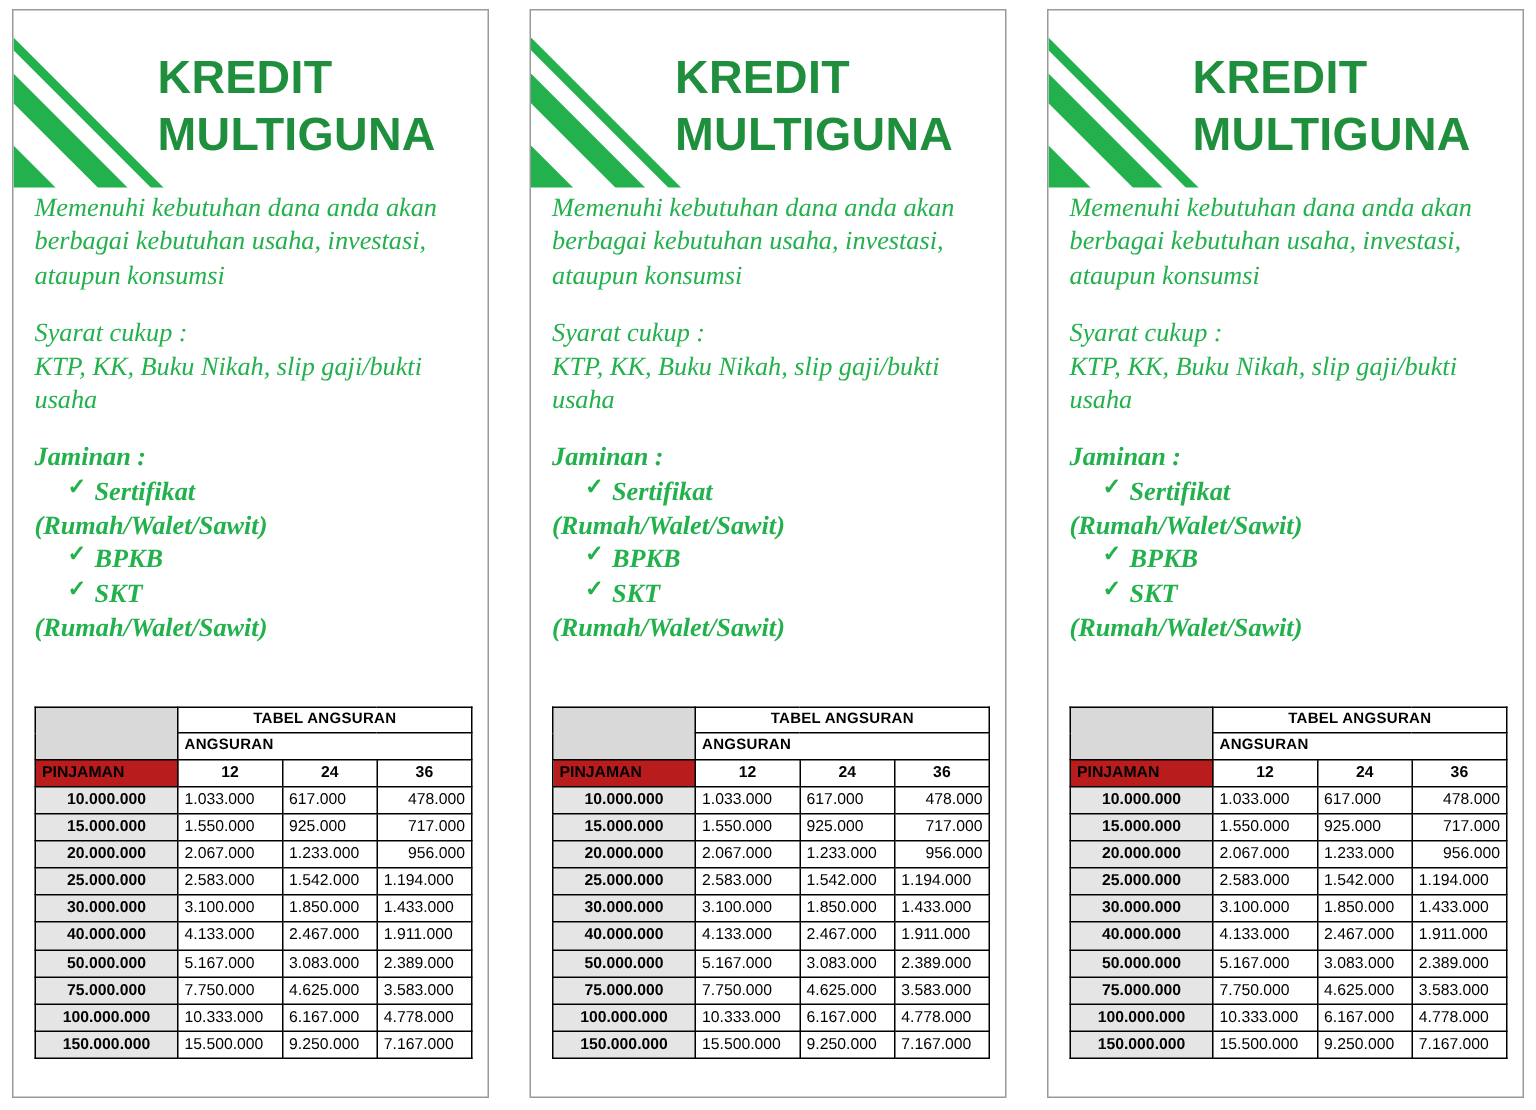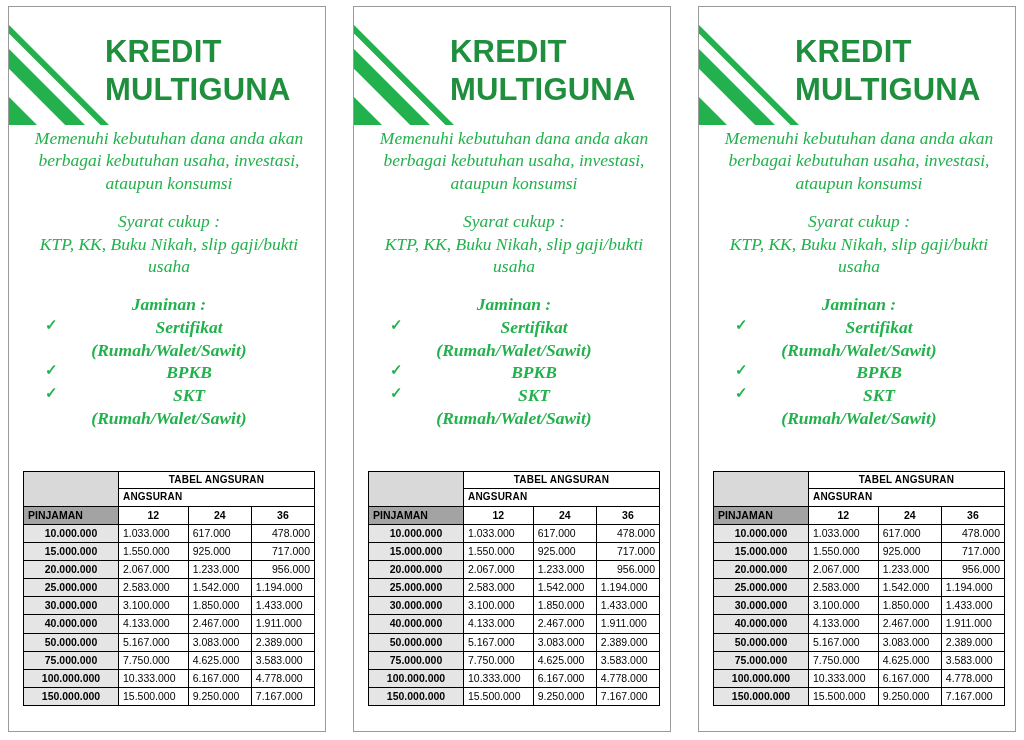--- a/index.html
+++ b/index.html
@@ -75,21 +75,21 @@
     letter-spacing: 0.2px;
   }
   .body-text {
     margin: 18px 10px 0 14px;
     color: #22b14c;
     font-family: "Liberation Serif", serif;
     font-style: italic;
     font-size: 17.5px;
     line-height: 1.30;
   }
-  .para { margin-bottom: 15px; text-align: center; }
+  .para { margin-bottom: 15px; }
   .para:last-child { margin-bottom: 0; font-weight: bold; }
   .bullets {
     list-style: none;
     margin: 0;
     padding: 0 0 0 22px;
   }
   .bullets li {
     position: relative;
     padding-left: 18px;
     line-height: 1.30;
@@ -131,21 +131,21 @@
     font-size: 10px;
     letter-spacing: 0.2px;
   }
   .hdr-sub {
     text-align: left;
     font-weight: bold;
     font-size: 10px;
     letter-spacing: 0.2px;
   }
   .col-pinjaman {
-    background: #a3a3a3;
+    background: #b91c1c;
     font-weight: bold;
     text-align: left;
     white-space: nowrap;
     width: 86px;
   }
   .col-head-num {
     text-align: center;
     font-weight: bold;
   }
   td.val {

